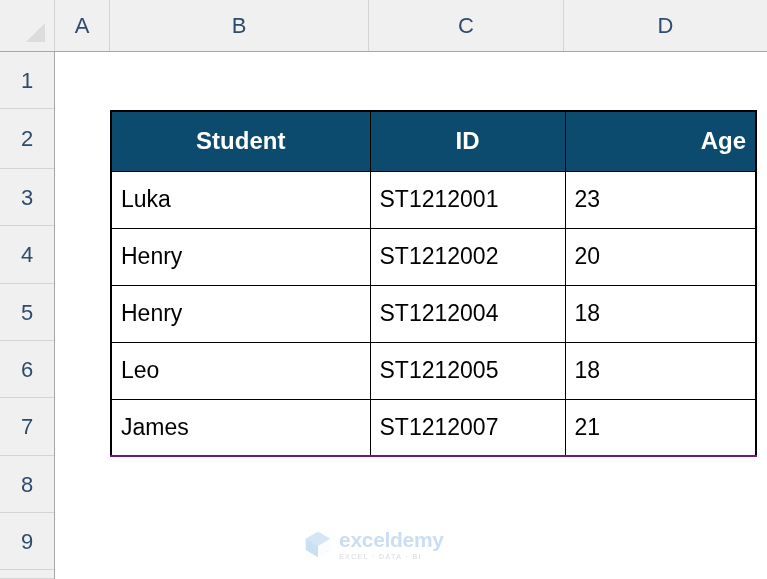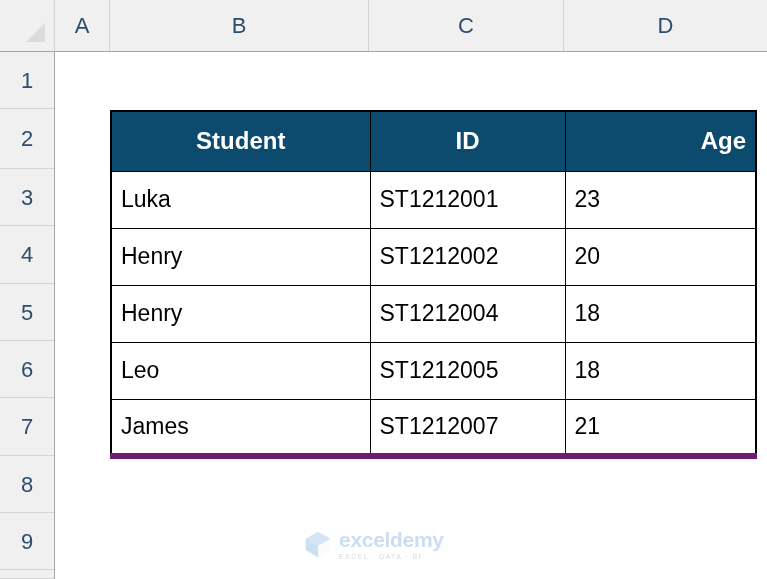--- a/index.html
+++ b/index.html
@@ -128,21 +128,21 @@
     text-align: center;
     font-size: 24px;
     height: 60px;
     border: 1px solid #000000;
   }
   .col-student { width: 259px; }
   .col-id      { width: 195px; }
   .col-age     { width: 191px; text-align: left; }
 
   #data-table tbody tr:last-child td {
-    border-bottom: 6px solid #701a75;
+    border-bottom: 2px solid #701a75;
   }
   #data-table thead th:first-child { border-left: 2px solid #000000; }
   #data-table tbody td:first-child { border-left: 2px solid #000000; margin-left: 39px; }
   #data-table thead th:last-child  { border-right: 2px solid #000000; }
   #data-table tbody td:last-child  { border-right: 2px solid #000000; }
   #data-table thead th { border-top: 2px solid #000000; }
 
   
   #watermark {
     position: absolute;

